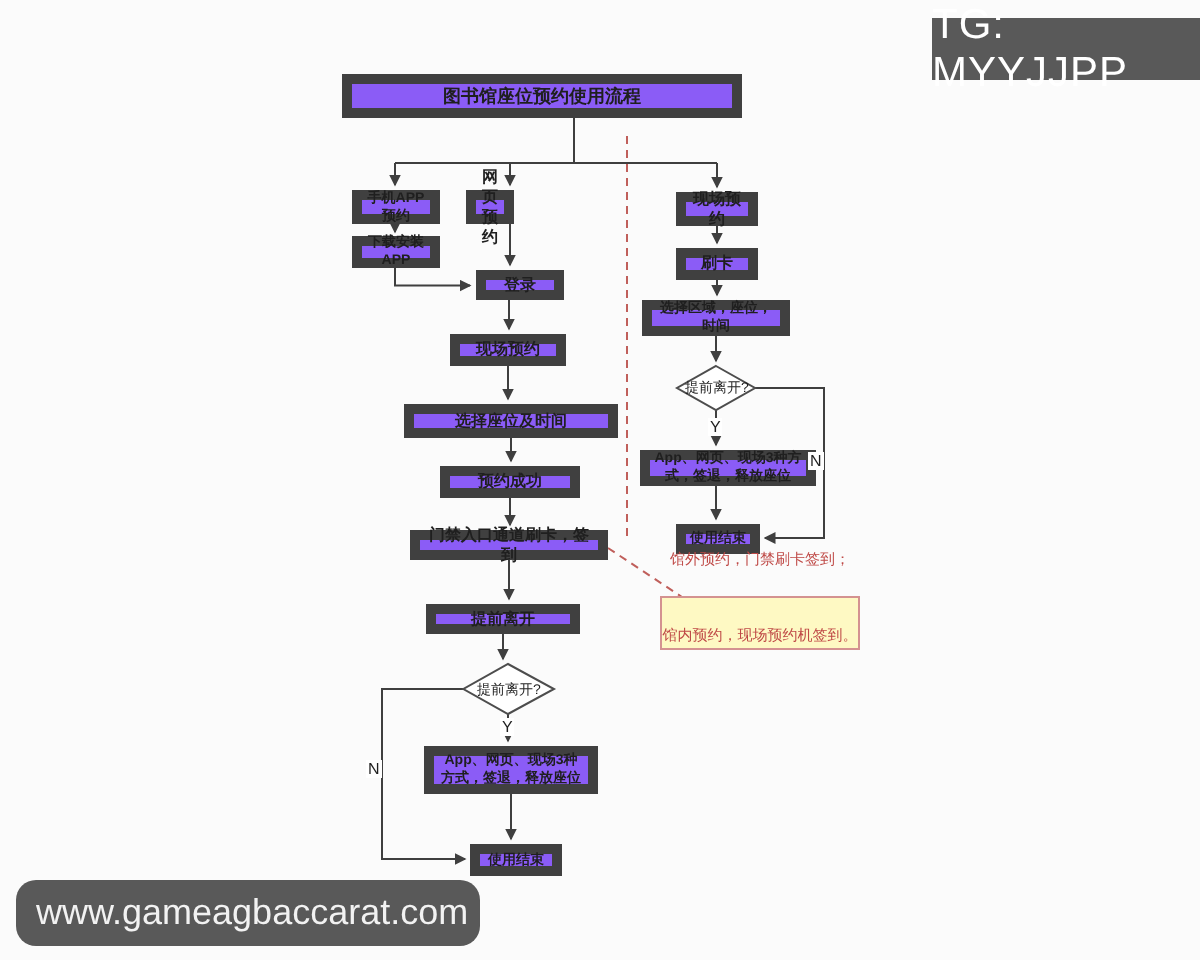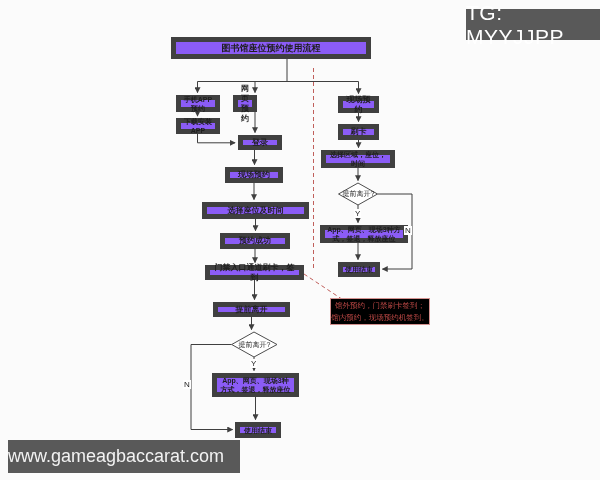--- a/index.html
+++ b/index.html
@@ -23,34 +23,34 @@
     position:absolute;z-index:3;background:transparent;border:none;
     display:flex;align-items:center;justify-content:center;
     text-align:center;font-size:7px;color:#1f1f1f;padding:0;
   }
   .yn{
     position:absolute;z-index:3;font-size:8px;color:#1f1f1f;
     background:#ffffff;padding:0 1px;line-height:9px;
   }
   .annotation{
     position:absolute;z-index:3;left:330px;top:298px;width:100px;height:27px;
-    background:#000000;border:1px solid #d49290;box-sizing:border-box;
+    background:#fef9c3;border:1px solid #d49290;box-sizing:border-box;
     color:#bf4946;font-size:7.5px;line-height:12px;text-align:center;
-    display:flex;flex-direction:column;justify-content:flex-end;
+    display:flex;flex-direction:column;justify-content:flex-end;gap:26px;
   }
   .badge{
     position:absolute;z-index:4;left:466px;top:9px;width:134px;height:31px;
     background:#595959;color:#ffffff;font-size:21px;
     display:flex;align-items:center;justify-content:center;
     letter-spacing:0.5px;
   }
   .footer-bar{
     position:absolute;z-index:4;left:8px;top:440px;width:232px;height:33px;
     background:#595959;color:#f2f2f2;font-size:18px;
-    display:flex;align-items:center;box-sizing:border-box;
+    display:flex;align-items:center;padding-left:10px;box-sizing:border-box;border-radius:10px;
   }
 </style>
 </head>
 <body>
 
 <div class="screen">
 
   <svg class="wires" width="600" height="480" viewBox="0 0 600 480">
     <defs>
       <marker id="arw" viewBox="0 0 8 8" refX="7" refY="4" markerWidth="6" markerHeight="6" orient="auto">

